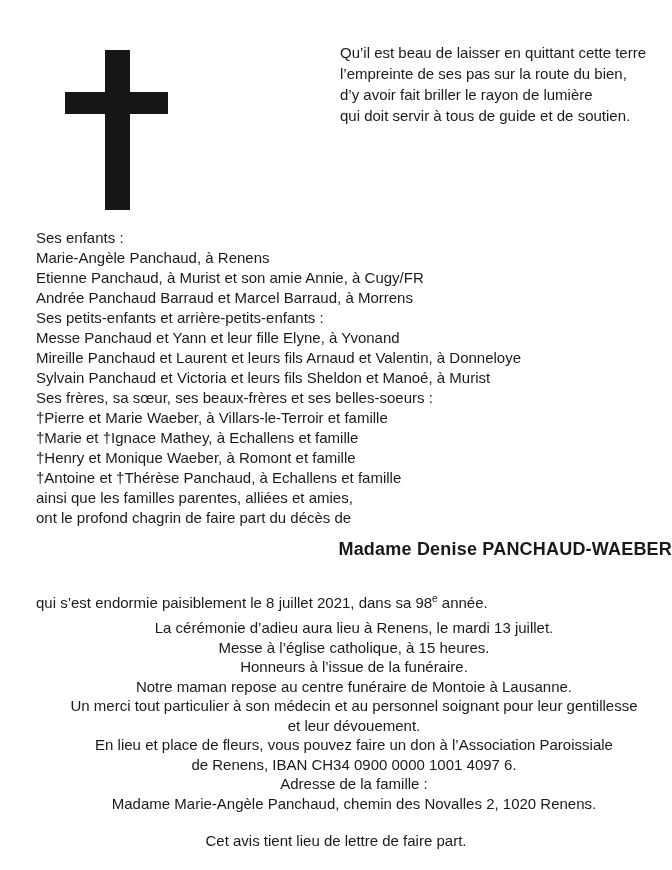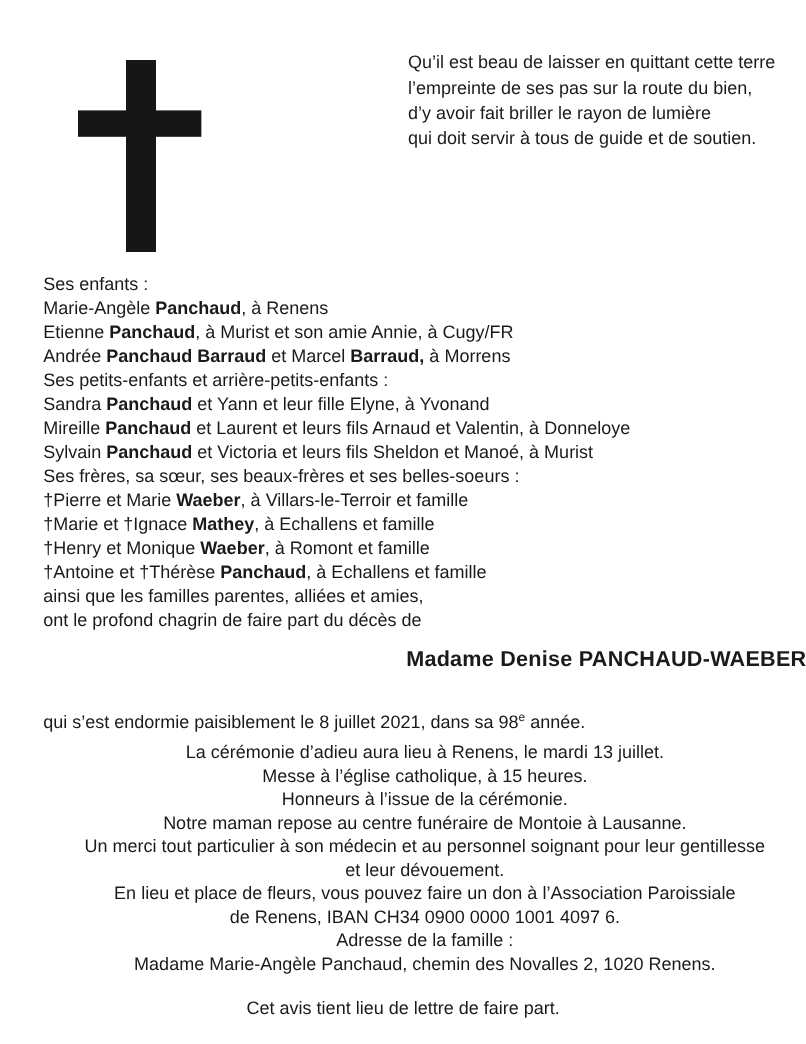--- a/index.html
+++ b/index.html
@@ -63,21 +63,21 @@
     white-space: nowrap;
     text-align: center;
   }
 
   .closing {
     text-align: center;
     margin-top: 18px;
     line-height: 20px;
   }
 
-  .bold { font-weight: bold; }
+  .bold { font-weight: normal; }
   sup {
     font-size: 10px;
     line-height: 0;
     vertical-align: super;
   }
   .line { min-height: 1em; }
 </style>
 </head>
 <body>
 
@@ -95,42 +95,42 @@
         <div class="line"><span>qui doit servir à tous de guide et de soutien.</span></div>
       </div>
   </div>
 
   <div class="family">
       <div class="line"><span>Ses enfants :</span></div>
       <div class="line"><span>Marie-Angèle </span><span class="bold">Panchaud</span><span>, à Renens</span></div>
       <div class="line"><span>Etienne </span><span class="bold">Panchaud</span><span>, à Murist et son amie Annie, à Cugy/FR</span></div>
       <div class="line"><span>Andrée </span><span class="bold">Panchaud Barraud</span><span> et Marcel </span><span class="bold">Barraud,</span><span> à Morrens</span></div>
       <div class="line"><span>Ses petits-enfants et arrière-petits-enfants :</span></div>
-      <div class="line"><span>Sandra </span><span class="bold">Panchaud</span><span> et Yann et leur fille Elyne, à Yvonand</span></div>
+      <div class="line"><span>Messe </span><span class="bold">Panchaud</span><span> et Yann et leur fille Elyne, à Yvonand</span></div>
       <div class="line"><span>Mireille </span><span class="bold">Panchaud</span><span> et Laurent et leurs fils Arnaud et Valentin, à Donneloye</span></div>
       <div class="line"><span>Sylvain </span><span class="bold">Panchaud</span><span> et Victoria et leurs fils Sheldon et Manoé, à Murist</span></div>
       <div class="line"><span>Ses frères, sa sœur, ses beaux-frères et ses belles-soeurs :</span></div>
       <div class="line"><span>†Pierre et Marie </span><span class="bold">Waeber</span><span>, à Villars-le-Terroir et famille</span></div>
       <div class="line"><span>†Marie et †Ignace </span><span class="bold">Mathey</span><span>, à Echallens et famille</span></div>
       <div class="line"><span>†Henry et Monique </span><span class="bold">Waeber</span><span>, à Romont et famille</span></div>
       <div class="line"><span>†Antoine et †Thérèse </span><span class="bold">Panchaud</span><span>, à Echallens et famille</span></div>
       <div class="line"><span>ainsi que les familles parentes, alliées et amies,</span></div>
       <div class="line"><span>ont le profond chagrin de faire part du décès de</span></div>
     </div>
 
   <h1 class="name">Madame Denise PANCHAUD-WAEBER</h1>
 
   <div class="details-intro">
       <div class="line"><span>qui s’est endormie paisiblement le 8 juillet 2021, dans sa 98</span><sup>e</sup><span> année.</span></div>
     </div>
 
   <div class="details">
       <div class="line"><span>La cérémonie d’adieu aura lieu à Renens, le mardi 13 juillet.</span></div>
       <div class="line"><span>Messe à l’église catholique, à 15 heures.</span></div>
-      <div class="line"><span>Honneurs à l’issue de la cérémonie.</span></div>
+      <div class="line"><span>Honneurs à l’issue de la funéraire.</span></div>
       <div class="line"><span>Notre maman repose au centre funéraire de Montoie à Lausanne.</span></div>
       <div class="line"><span>Un merci tout particulier à son médecin et au personnel soignant pour leur gentillesse</span></div>
       <div class="line"><span>et leur dévouement.</span></div>
       <div class="line"><span>En lieu et place de fleurs, vous pouvez faire un don à l’Association Paroissiale</span></div>
       <div class="line"><span>de Renens, IBAN CH34 0900 0000 1001 4097 6.</span></div>
       <div class="line"><span>Adresse de la famille :</span></div>
       <div class="line"><span>Madame Marie-Angèle Panchaud, chemin des Novalles 2, 1020 Renens.</span></div>
     </div>
 
   <div class="closing">Cet avis tient lieu de lettre de faire part.</div>

